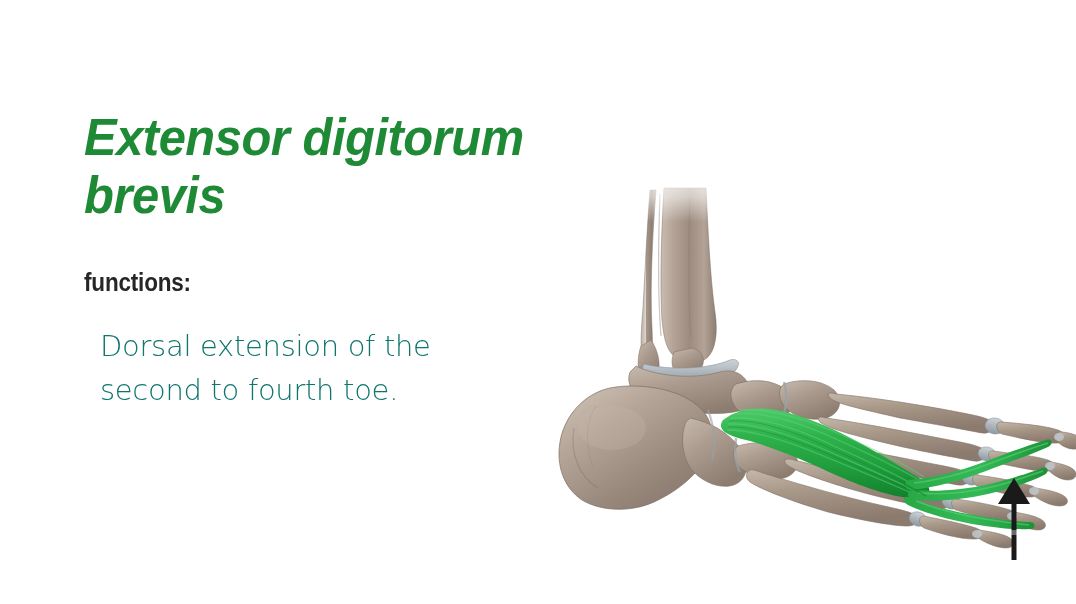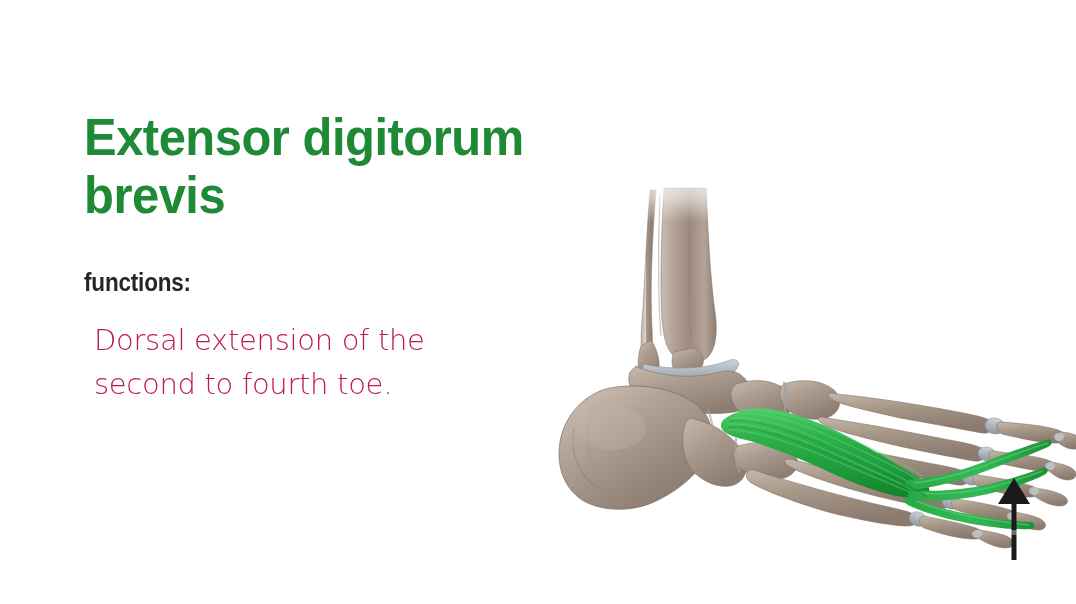--- a/index.html
+++ b/index.html
@@ -18,20 +18,21 @@
     background: #ffffff;
     overflow: hidden;
   }
 
   
   .text-col {
     position: absolute;
     left: 84px;
     top: 108px;
     width: 470px;
+    font-style: italic;
   }
 
   .title {
     font-family: "Liberation Sans Narrow", "Liberation Sans", sans-serif;
     font-weight: 700;
     font-size: 52px;
     line-height: 58px;
     letter-spacing: -0.5px;
     color: #1f8a36;
     margin: 0;
@@ -58,22 +59,22 @@
   .functions-body {
     position: absolute;
     left: 86px;
     top: 310px;
     width: 400px;
     font-family: "DejaVu Sans", sans-serif;
     font-weight: 300;
     font-size: 29px;
     line-height: 44px;
     letter-spacing: -0.3px;
-    color: #be185d;
-    margin: 8px;
+    color: #0f766e;
+    margin: 14px;
     white-space: pre-line;
   }
 
   
   .illustration {
     position: absolute;
     left: 540px;
     top: 160px;
     width: 536px;
     height: 444px;

